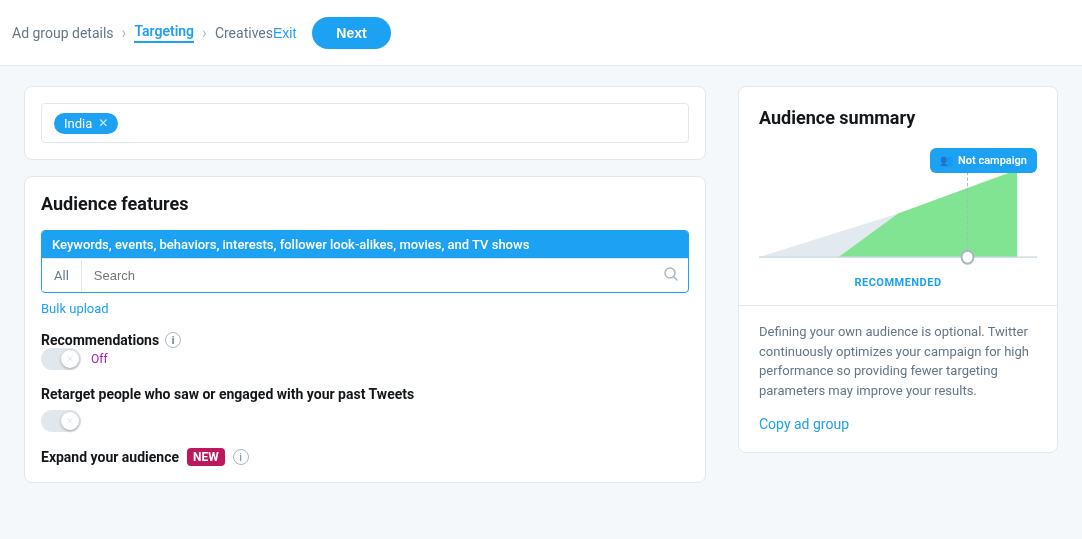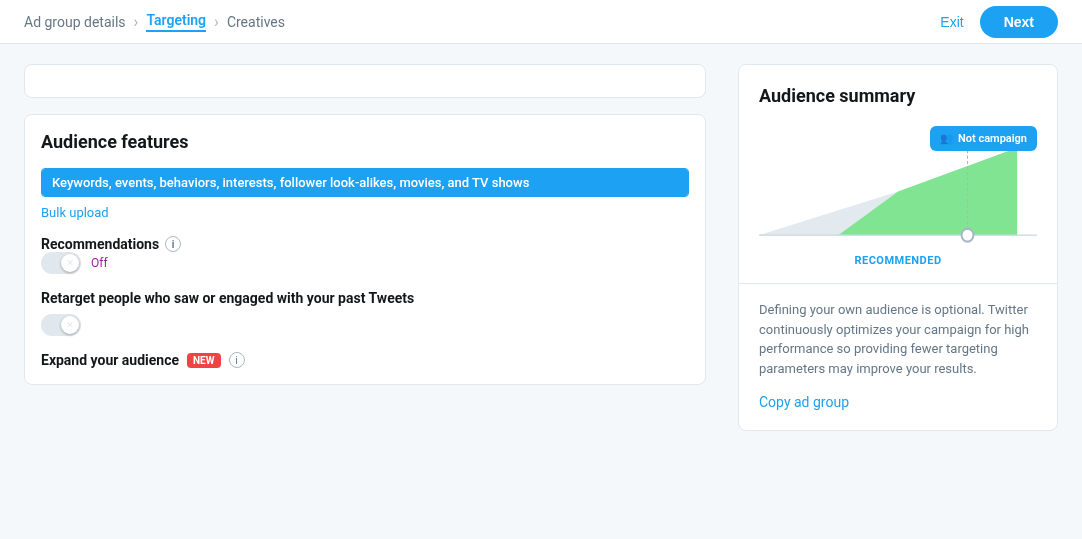--- a/index.html
+++ b/index.html
@@ -9,23 +9,22 @@
       font-size: 14px;
       color: #14171a;
     }
 
     
     .top-nav {
       background: #fff;
       border-bottom: 1px solid #e1e8ed;
       display: flex;
       align-items: center;
-      justify-content: space-between;
-      padding: 0 24px;
-      height: 44px;
+      padding: 0 12px;
+      height: 66px;
     }
     .breadcrumb {
       display: flex;
       align-items: center;
       gap: 8px;
     }
     .breadcrumb-item {
       font-size: 14px;
       color: #657786;
       cursor: pointer;
@@ -262,25 +261,25 @@
       display: flex;
       align-items: center;
       gap: 8px;
       margin-top: 16px;
     }
     .expand-label {
       font-size: 14px;
       font-weight: 700;
     }
     .new-badge {
-      background: #ef4444;
+      background: #be185d;
       color: #fff;
       border-radius: 4px;
       padding: 2px 6px;
-      font-size: 10px;
+      font-size: 12px;
       font-weight: 700;
     }
 
     
     .audience-summary-card {
       background: #fff;
       border: 1px solid #e1e8ed;
       border-radius: 8px;
       padding: 20px;
     }
@@ -357,28 +356,44 @@
   <div class="nav-right">
     <button class="exit-btn">Exit</button>
     <button class="next-btn">Next</button>
   </div>
 </div>
 
 <div class="main-layout">
   <div class="left-panel">
 
     <div class="card">
+      <div class="tag-input">
+        <div class="tag">
+          <span>India</span>
+          <span class="tag-close">✕</span>
+        </div>
+      </div>
     </div>
 
     <div class="card">
       <div class="section-title">Audience features</div>
 
       
       <div class="search-tabs">
         <div class="tab-row">Keywords, events, behaviors, interests, follower look-alikes, movies, and TV shows</div>
+        <div class="search-row">
+          <div class="search-tab-all">All</div>
+          <input class="search-input-inner" type="text" placeholder="Search" style="">
+          <div class="search-icon-wrap">
+            <svg width="14" height="14" viewBox="0 0 14 14" fill="none" xmlns="http://www.w3.org/2000/svg">
+              <circle cx="6" cy="6" r="5" stroke="#aab8c2" stroke-width="1.5"></circle>
+              <line x1="10" y1="10" x2="13" y2="13" stroke="#aab8c2" stroke-width="1.5" stroke-linecap="round"></line>
+            </svg>
+          </div>
+        </div>
       </div>
 
       <a class="bulk-upload-link">Bulk upload</a>
 
       
       <div class="feature-row">
         <div class="feature-label">
           <span>Recommendations</span>
           <span class="info-icon">i</span>
         </div>

